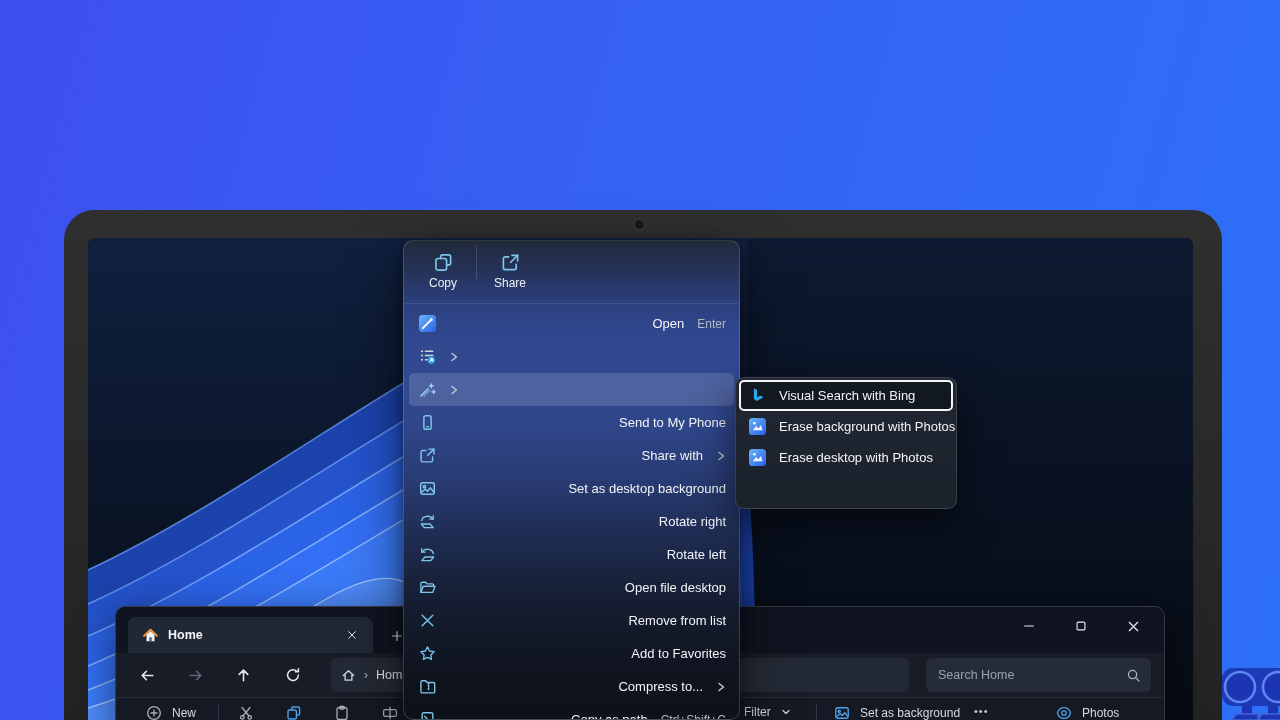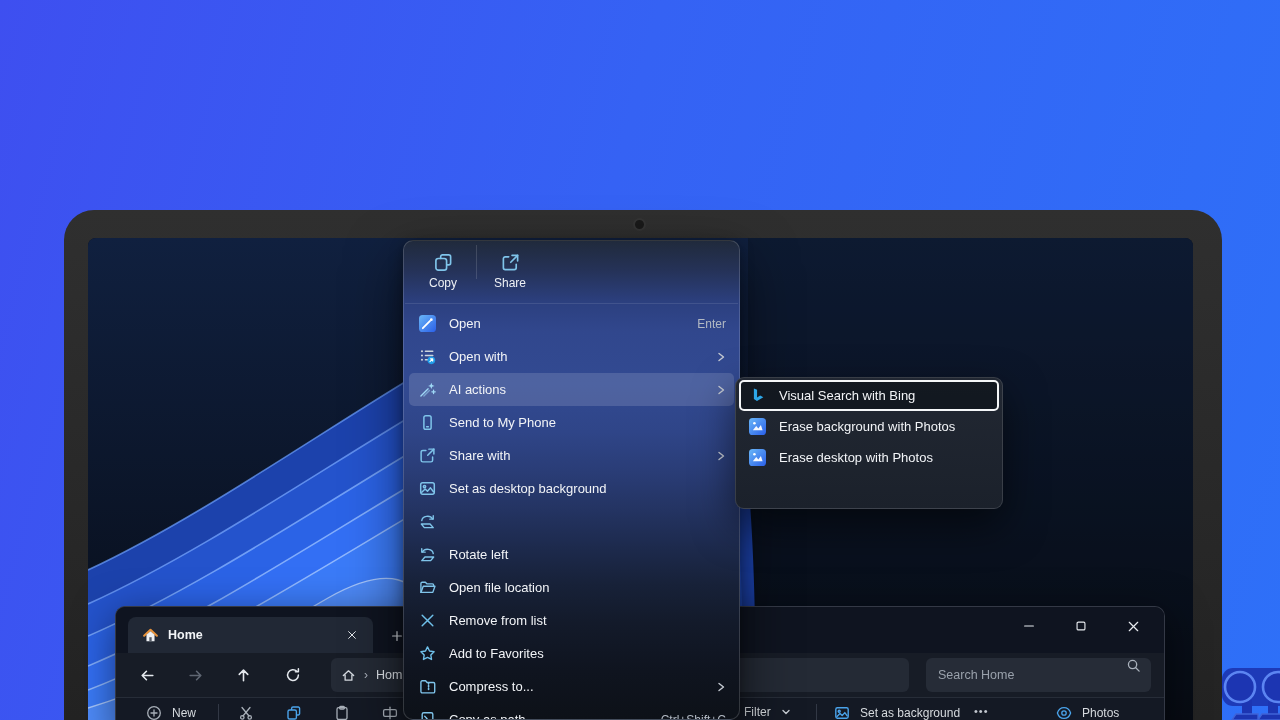--- a/index.html
+++ b/index.html
@@ -57,21 +57,21 @@
   .nav-btn { width:34px; height:32px; display:flex; align-items:center; justify-content:center; border-radius:5px; }
   #nav-back{ margin-left:14px; } #nav-fwd{ margin-left:14px; } #nav-up{ margin-left:14px; } #nav-refresh{ margin-left:16px; }
   #breadcrumb {
     position:absolute; left:215px; top:5px; width:578px; height:34px;
     background:#242a35; border-radius:6px; display:flex; align-items:center; padding:0 10px; gap:8px;
   }
   #breadcrumb .crumb-text { font-size:12.5px; color:#dfe3e9; }
   #breadcrumb .crumb-chev { color:#aab1bb; font-size:12px; }
   #searchbox {
     position:absolute; left:810px; top:5px; width:225px; height:34px;
-    background:#262c37; border-radius:6px; display:flex; padding:0 10px 0 12px;
+    background:#262c37; border-radius:6px; display:flex; align-items:center; padding:0 10px 0 12px;
   }
   #searchbox input {
     flex:1; background:transparent; border:none; outline:none;
     font-family:"Liberation Sans",sans-serif; font-size:12.5px; color:#dfe3e9;
   }
   #searchbox input::placeholder { color:#99a1ab; }
 
   #commandbar { position:relative; height:40px; background:#141924; border-top:1px solid #272d38; }
   .cmd-item { position:absolute; top:7px; display:flex; align-items:center; gap:10px; font-size:12px; color:#d6dade; }
   .cmd-div { position:absolute; top:6px; width:1px; height:22px; background:#323845; }
@@ -91,30 +91,30 @@
   #quick-actions { display:flex; align-items:flex-start; height:62px; padding:4px 8px 0 10px; }
   .qa-btn {
     width:58px; height:52px; border-radius:6px;
     display:flex; flex-direction:column; align-items:center; justify-content:center; gap:4px;
   }
   .qa-btn span { font-size:12px; color:#eef1f5; }
   .qa-div { width:1px; height:34px; background:rgba(255,255,255,.14); margin:0 4px; }
   #menu-sep { height:1px; background:rgba(255,255,255,.10); margin:0 1px; }
 
   #menu-items { padding-top:3px; }
-  .mi { height:33px; display:flex; align-items:center; padding:0 13px 0 15px; gap:13px; }
+  .mi { height:33px; display:flex; align-items:center; padding:0 13px 0 15px; gap:13px;text-align:right; }
   .mi .lbl { font-size:13px; color:#f2f4f7; flex:1; white-space:nowrap; }
   .mi .sc  { font-size:12px; color:#b2b9c3; }
   .mi.sel  { background:rgba(255,255,255,.14); border-radius:5px; margin:0 5px; padding:0 8px 0 10px; }
   .ic16 { width:17px; height:17px; flex:0 0 17px; }
   .chev { width:10px; height:10px; }
 
   
   #submenu {
-    left:735px; top:377px; width:268px; height:132px; z-index:7;
+    left:735px; top:377px; width:222px; height:132px; z-index:7;
     background:linear-gradient(180deg,#222833,#1b212b);
     border:1px solid rgba(255,255,255,.13); border-radius:9px;
     box-shadow:0 16px 40px rgba(0,0,0,.55);
     padding:2px 3px; display:flex; flex-direction:column;
   }
   .smi { height:31px; display:flex; align-items:center; gap:13px; padding:0 10px; border-radius:5px; }
   .smi .lbl { font-size:13px; color:#f2f4f7; white-space:nowrap; }
   .smi.focused { border:2px solid #f4f6f8; background:rgba(8,12,18,.55); padding:0 8px; }
 </style>
 </head>
@@ -511,30 +511,28 @@
       <svg class="ic16">
           <use href="#i-photos-wand"></use>
         </svg>
       <span class="lbl">Open</span>
       <span class="sc">Enter</span>
     </div>
     <div class="mi">
       <svg class="ic16">
           <use href="#i-openwith"></use>
         </svg>
-      <span class="lbl">Open with</span>
       <svg class="chev">
           <use href="#i-chev-r"></use>
         </svg>
     </div>
     <div class="mi sel">
       <svg class="ic16">
           <use href="#i-sparkle"></use>
         </svg>
-      <span class="lbl">AI actions</span>
       <svg class="chev">
           <use href="#i-chev-r"></use>
         </svg>
     </div>
     <div class="mi">
       <svg class="ic16">
           <use href="#i-phone"></use>
         </svg>
       <span class="lbl">Send to My Phone</span>
     </div>
@@ -550,32 +548,33 @@
     <div class="mi">
       <svg class="ic16">
           <use href="#i-picture"></use>
         </svg>
       <span class="lbl">Set as desktop background</span>
     </div>
     <div class="mi">
       <svg class="ic16">
           <use href="#i-rot-r"></use>
         </svg>
+      <span class="lbl">Rotate right</span>
     </div>
     <div class="mi">
       <svg class="ic16">
           <use href="#i-rot-l"></use>
         </svg>
       <span class="lbl">Rotate left</span>
     </div>
     <div class="mi">
       <svg class="ic16">
           <use href="#i-folder-open"></use>
         </svg>
-      <span class="lbl">Open file location</span>
+      <span class="lbl">Open file desktop</span>
     </div>
     <div class="mi">
       <svg class="ic16">
           <use href="#i-x"></use>
         </svg>
       <span class="lbl">Remove from list</span>
     </div>
     <div class="mi">
       <svg class="ic16">
           <use href="#i-star"></use>

